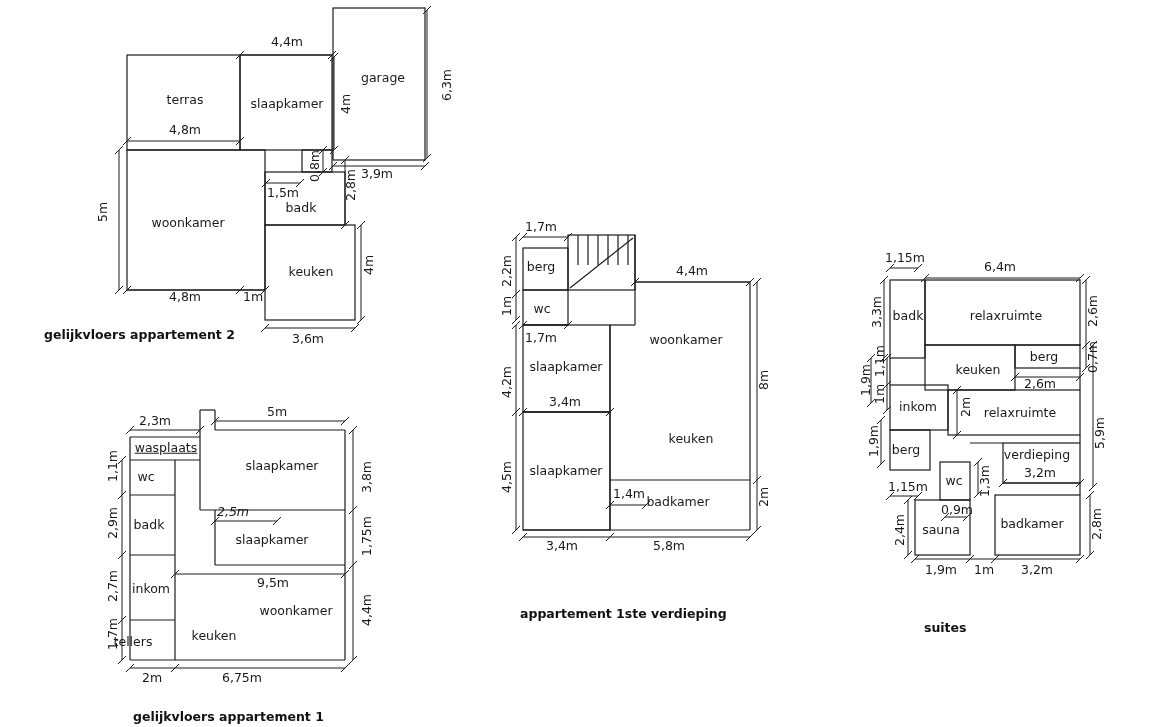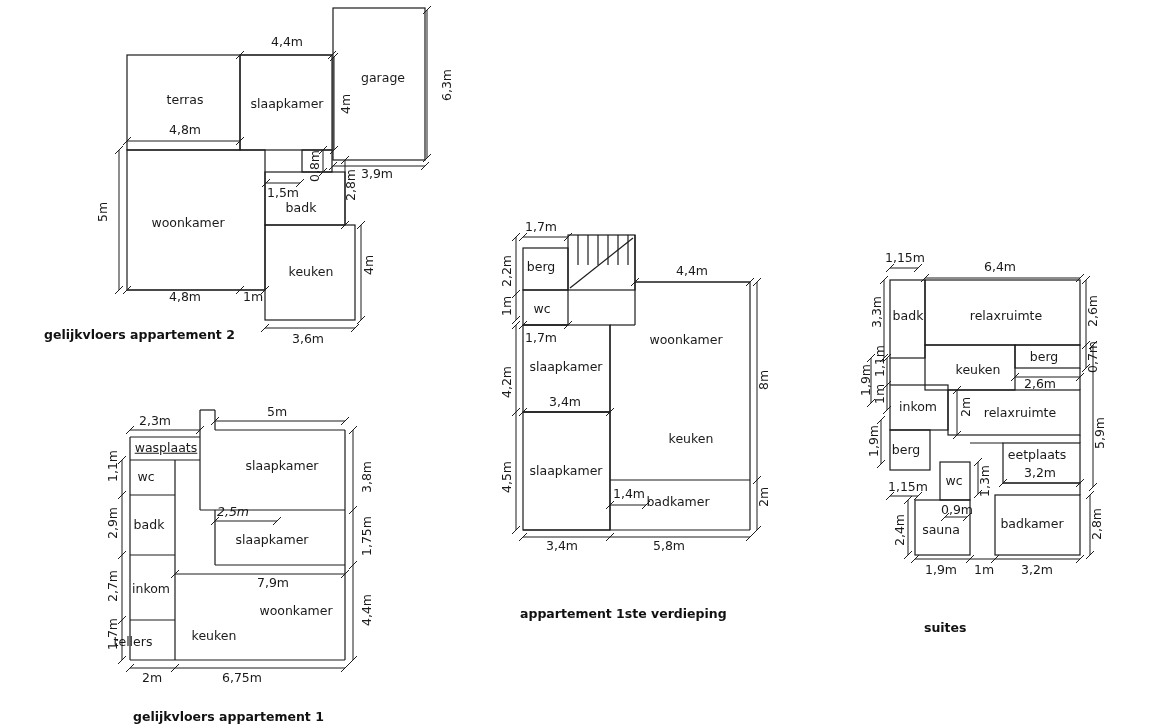--- a/index.html
+++ b/index.html
@@ -298,21 +298,21 @@
       <div class="lbl" style="left: 155px; top: 421px;">2,3m</div>
       <div class="lbl" style="left: 277px; top: 412px;">5m</div>
       <div class="lbl rot" style="left: 113px; top: 466px;">1,1m</div>
       <div class="lbl rot" style="left: 113px; top: 523px;">2,9m</div>
       <div class="lbl rot" style="left: 113px; top: 586px;">2,7m</div>
       <div class="lbl rot" style="left: 113px; top: 634px;">1,7m</div>
       <div class="lbl rot" style="left: 367px; top: 477px;">3,8m</div>
       <div class="lbl rot" style="left: 367px; top: 536px;">1,75m</div>
       <div class="lbl rot" style="left: 367px; top: 610px;">4,4m</div>
       <div class="lbl" style="left: 233px; top: 512px; font-style: italic;">2,5m</div>
-      <div class="lbl" style="left: 273px; top: 583px;">7,9m</div>
+      <div class="lbl" style="left: 273px; top: 583px;">9,5m</div>
       <div class="lbl" style="left: 152px; top: 678px;">2m</div>
       <div class="lbl" style="left: 242px; top: 678px;">6,75m</div>
       <div class="lbl" style="left: 166px; top: 448px; text-decoration: underline;">wasplaats</div>
       <div class="lbl" style="left: 146px; top: 477px;">wc</div>
       <div class="lbl" style="left: 149px; top: 525px;">badk</div>
       <div class="lbl" style="left: 151px; top: 589px;">inkom</div>
       <div class="lbl" style="left: 133px; top: 642px;">tellers</div>
       <div class="lbl" style="left: 282px; top: 466px;">slaapkamer</div>
       <div class="lbl" style="left: 272px; top: 540px;">slaapkamer</div>
       <div class="lbl" style="left: 214px; top: 636px;">keuken</div>
@@ -360,19 +360,19 @@
       <div class="lbl" style="left: 941px; top: 570px;">1,9m</div>
       <div class="lbl" style="left: 984px; top: 570px;">1m</div>
       <div class="lbl" style="left: 1037px; top: 570px;">3,2m</div>
       <div class="lbl" style="left: 908px; top: 316px;">badk</div>
       <div class="lbl" style="left: 1006px; top: 316px;">relaxruimte</div>
       <div class="lbl" style="left: 978px; top: 370px;">keuken</div>
       <div class="lbl" style="left: 1044px; top: 357px;">berg</div>
       <div class="lbl" style="left: 918px; top: 407px;">inkom</div>
       <div class="lbl" style="left: 1020px; top: 413px;">relaxruimte</div>
       <div class="lbl" style="left: 906px; top: 450px;">berg</div>
-      <div class="lbl" style="left: 1037px; top: 455px;">eetplaats</div>
+      <div class="lbl" style="left: 1037px; top: 455px;">verdieping</div>
       <div class="lbl" style="left: 954px; top: 481px;">wc</div>
       <div class="lbl" style="left: 941px; top: 530px;">sauna</div>
       <div class="lbl" style="left: 1032px; top: 524px;">badkamer</div>
       <div class="plan-title" style="left: 924px; top: 622px;">suites</div>
     </div>
 </div>
 
 </body></html>

